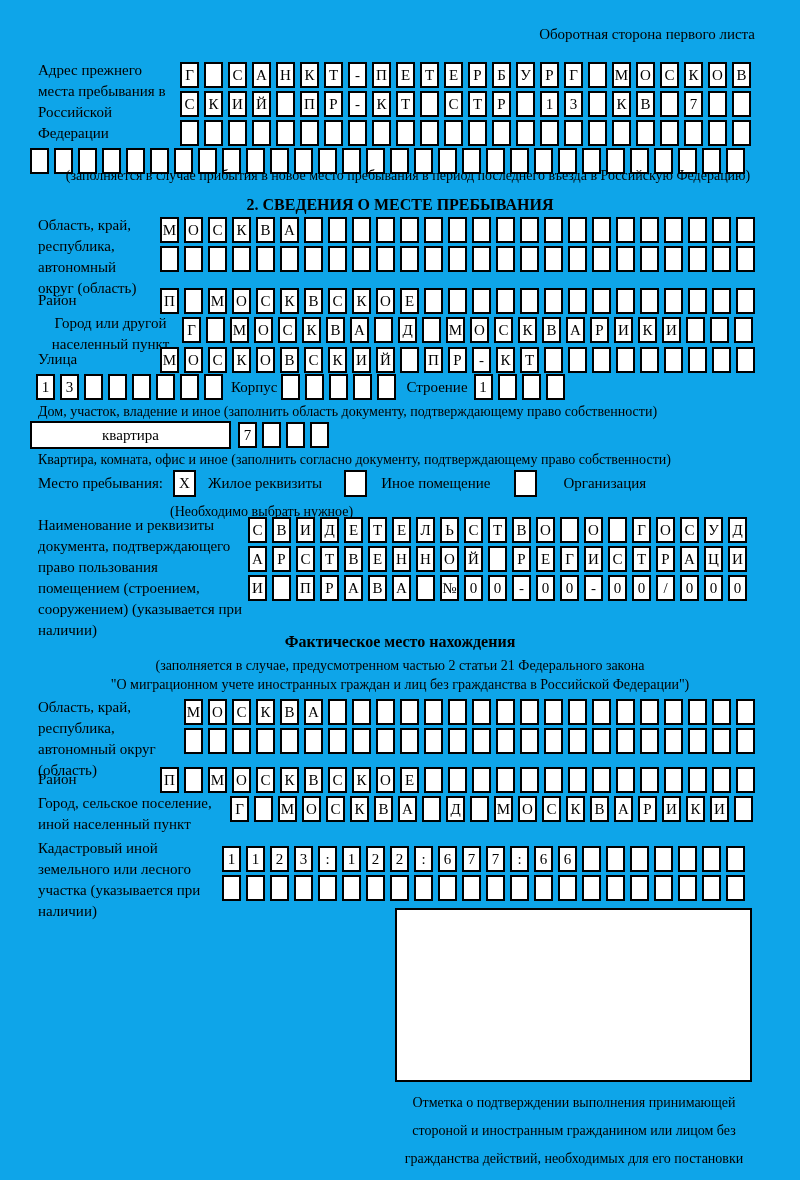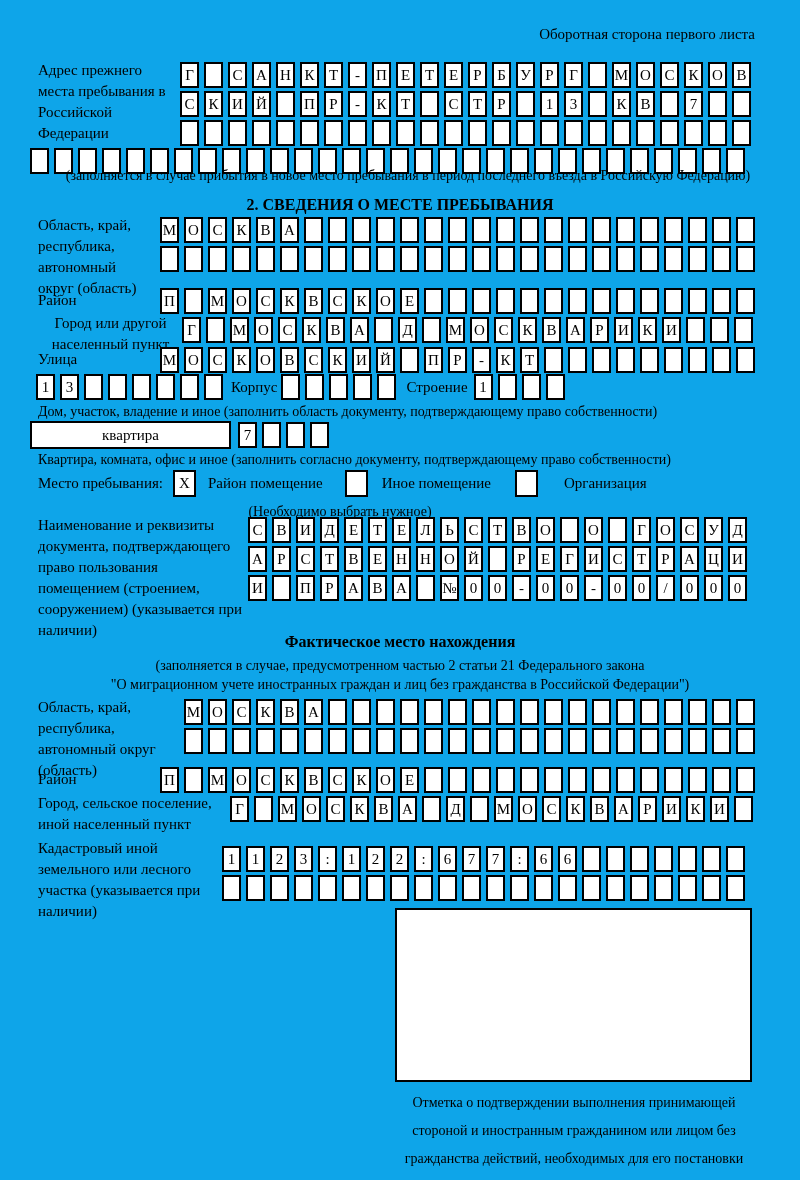--- a/index.html
+++ b/index.html
@@ -338,27 +338,27 @@
         <span class="cell"></span>
         <span class="cell"></span>
         <span class="cell"></span>
       </div>
   </div>
   <div class="abs note" style="top:451px; left:38px;">Квартира, комната, офис и иное (заполнить согласно документу, подтверждающему право собственности)</div>
 
   <div class="abs inline-row" style="top:470px; left:38px;">
     <div class="inline-label">Место пребывания:</div>
     <div class="checkbox" style="margin-left:10px;">X</div>
-    <div class="inline-label" style="margin-left:12px;">Район помещение</div>
+    <div class="inline-label" style="margin-left:12px;">Жилое реквизиты</div>
     <div class="checkbox" style="margin-left:22px;"></div>
     <div class="inline-label" style="margin-left:14px;">Иное помещение</div>
     <div class="checkbox" style="margin-left:24px;"></div>
     <div class="inline-label" style="margin-left:26px;">Организация</div>
   </div>
-  <div class="abs note" style="top:503px; left:170px; width:340px; text-align:center;">(Необходимо выбрать нужное)</div>
+  <div class="abs note" style="top:503px; left:170px; width:340px; ">(Необходимо выбрать нужное)</div>
 
   <div class="abs label" style="top:515px; left:38px; width:205px;">Наименование и реквизиты документа, подтверждающего право пользования помещением (строением, сооружением) (указывается при наличии)</div>
   <div class="abs cells" style="top:517px; left:248px;">
       <span class="cell">С</span>
       <span class="cell">В</span>
       <span class="cell">И</span>
       <span class="cell">Д</span>
       <span class="cell">Е</span>
       <span class="cell">Т</span>
       <span class="cell">Е</span>

